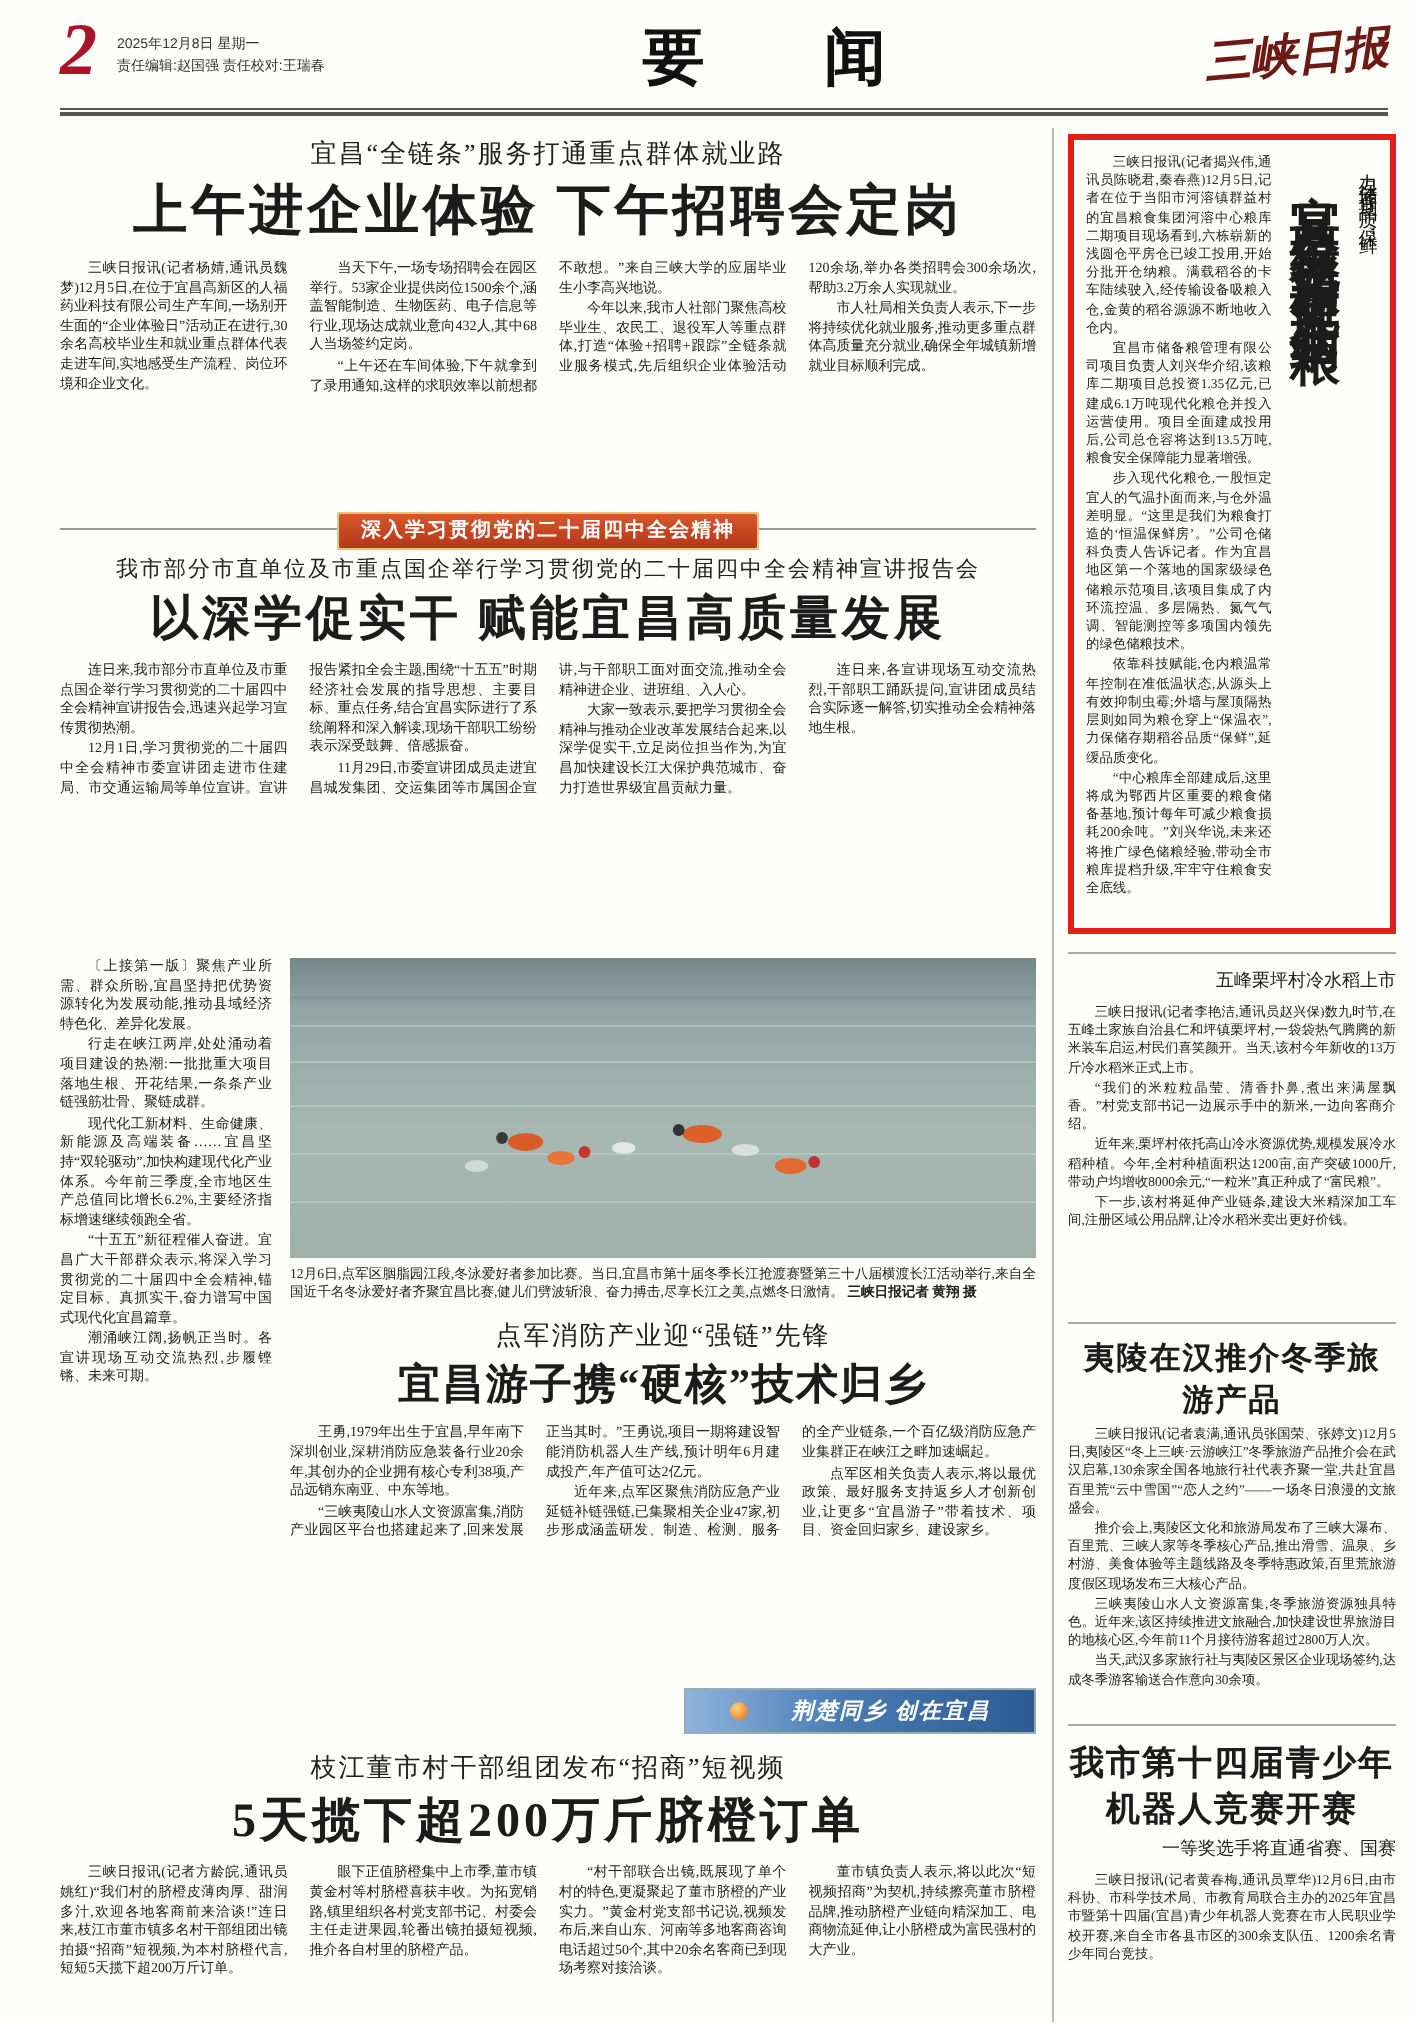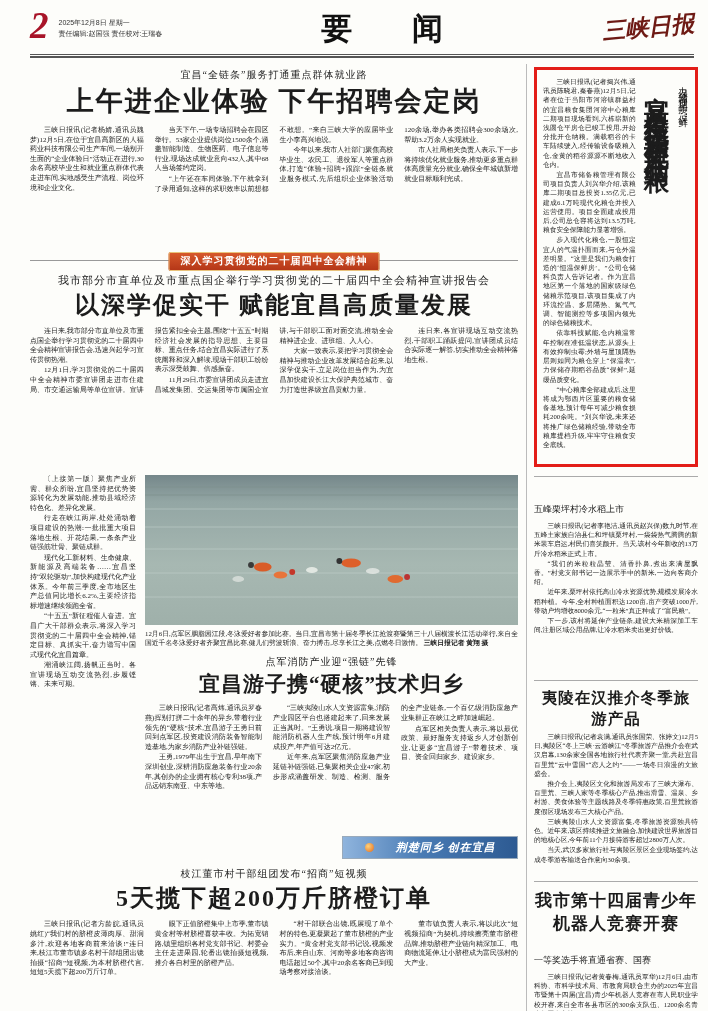--- a/index.html
+++ b/index.html
@@ -14,21 +14,21 @@
   .header { display:flex; align-items:flex-start; padding:8px 14px 2px 30px; }
   .page-num { font-size:37px; font-weight:bold; font-style:italic; color:#a81428; line-height:.95; font-family:"Liberation Serif",serif; }
   .meta { font-size:7px; line-height:11px; color:#333; margin-left:10px; padding-top:9px; font-family:"Liberation Sans",sans-serif; }
   .section-title { flex:1; text-align:center; font-size:31px; font-weight:bold; letter-spacing:26px; padding-left:26px; color:#111; }
   .masthead { font-size:23px; font-weight:bold; font-style:italic; color:#6e1a14; transform:rotate(-5deg); padding-top:4px; white-space:nowrap; }
   .header-rule { margin:2px 14px 6px 30px; border-top:1px solid #555; border-bottom:2px solid #555; height:4px; }
   
   .content { display:grid; grid-template-columns:1fr 172px; column-gap:8px; padding:0 10px 0 30px; }
   .rail { border-left:1px solid #bbb; padding-left:7px; }
   
-  .kicker { text-align:center; font-size:10px; color:#222; margin:4px 0 1px; letter-spacing:1px; }
+  .kicker { text-align:center; font-size:13px; color:#222; margin:4px 0 1px; letter-spacing:1px; }
   .headline-xl { text-align:center; font-size:27px; font-weight:bold; letter-spacing:2px; margin:1px 0 7px; }
   .headline-lg { text-align:center; font-size:24px; font-weight:bold; letter-spacing:2px; margin:1px 0 6px; }
   .headline-md { text-align:center; font-size:21px; font-weight:bold; letter-spacing:1px; margin:1px 0 6px; }
   .body-cols { font-size:7px; line-height:9.6px; text-align:justify; color:#222; overflow:hidden; }
   .cols4 { column-count:4; column-gap:11px; }
   .cols3 { column-count:3; column-gap:11px; }
   .para { text-indent:2em; margin:0 0 1px; }
   
   .badge-rule { position:relative; border-top:1px solid #999; margin:16px 0 12px; }
   .badge { position:absolute; top:-9px; left:50%; transform:translateX(-50%);
@@ -50,21 +50,21 @@
   .banner-dot { width:9px; height:9px; border-radius:50%; background:radial-gradient(circle at 35% 35%,#ffd27a,#e06a1f); flex:none; }
   
   .red-box { border:3px solid #e31d18; margin-top:3px; padding:7px 6px; height:400px;
     display:flex; gap:7px; overflow:hidden; }
   .box-body { flex:1; font-size:6.7px; line-height:9.2px; text-align:justify; overflow:hidden; color:#222; }
   .box-headline { writing-mode:vertical-rl; font-size:25px; font-weight:bold; letter-spacing:5px; line-height:1.05; flex:none; }
   .box-kicker { writing-mode:vertical-rl; font-size:9.5px; letter-spacing:3px; flex:none; padding-top:2px; color:#111; }
   
   .rail-article { border-top:1px solid #aaa; margin-top:9px; padding-top:7px; }
   .rail-headline { text-align:center; font-size:15.5px; font-weight:bold; letter-spacing:1px; margin-bottom:2px; }
-  .rail-subhead { text-align:left; font-size:9px; margin-bottom:5px; color:#222;margin-top:19px; }
+  .rail-subhead { text-align:right; font-size:9px; margin-bottom:5px; color:#222; }
   .rail-body { font-size:6.7px; line-height:9.2px; text-align:justify; overflow:hidden; color:#222; }
   .sec { margin-top:2px; }
 </style>
 </head>
 <body>
 
 <div class="page">
 
   <div class="header">
     <div class="page-num">2</div>
@@ -155,21 +155,20 @@
           </svg>
           <div class="caption">
             <span>12月6日,点军区胭脂园江段,冬泳爱好者参加比赛。当日,宜昌市第十届冬季长江抢渡赛暨第三十八届横渡长江活动举行,来自全国近千名冬泳爱好者齐聚宜昌比赛,健儿们劈波斩浪、奋力搏击,尽享长江之美,点燃冬日激情。</span>
             <span class="credit">三峡日报记者 黄翔 摄</span>
           </div>
 
           <div style="margin-top:8px">
             <div class="kicker">点军消防产业迎“强链”先锋</div>
             <div class="headline-md">宜昌游子携“硬核”技术归乡</div>
             <div class="body-cols cols3" style="min-height:128px">
-                <p class="para">三峡日报讯(记者高炜,通讯员罗春燕)挥别打拼二十余年的异乡,带着行业领先的“硬核”技术,宜昌游子王勇日前回到点军区,投资建设消防装备智能制造基地,为家乡消防产业补链强链。</p>
                 <p class="para">王勇,1979年出生于宜昌,早年南下深圳创业,深耕消防应急装备行业20余年,其创办的企业拥有核心专利38项,产品远销东南亚、中东等地。</p>
                 <p class="para">“三峡夷陵山水人文资源富集,消防产业园区平台也搭建起来了,回来发展正当其时。”王勇说,项目一期将建设智能消防机器人生产线,预计明年6月建成投产,年产值可达2亿元。</p>
                 <p class="para">近年来,点军区聚焦消防应急产业延链补链强链,已集聚相关企业47家,初步形成涵盖研发、制造、检测、服务的全产业链条,一个百亿级消防应急产业集群正在峡江之畔加速崛起。</p>
                 <p class="para">点军区相关负责人表示,将以最优政策、最好服务支持返乡人才创新创业,让更多“宜昌游子”带着技术、项目、资金回归家乡、建设家乡。</p>
               </div>
             <div class="banner">
               <span class="banner-dot"></span>
               <span>荆楚同乡 创在宜昌</span>
             </div>
           </div>

